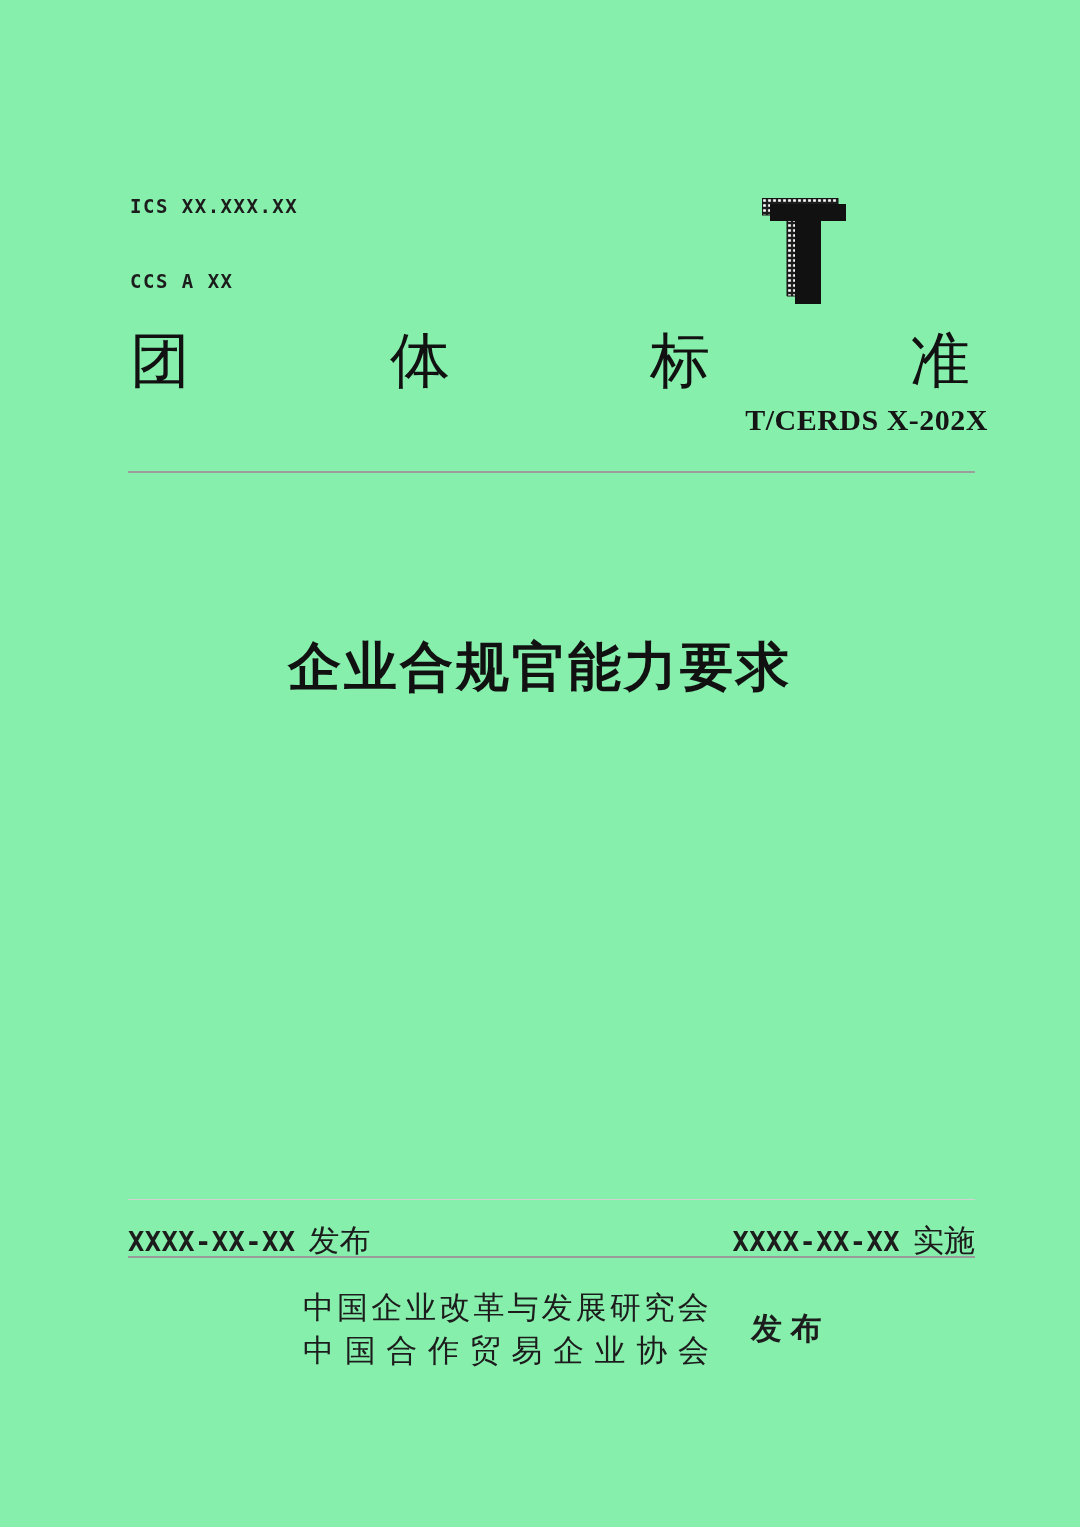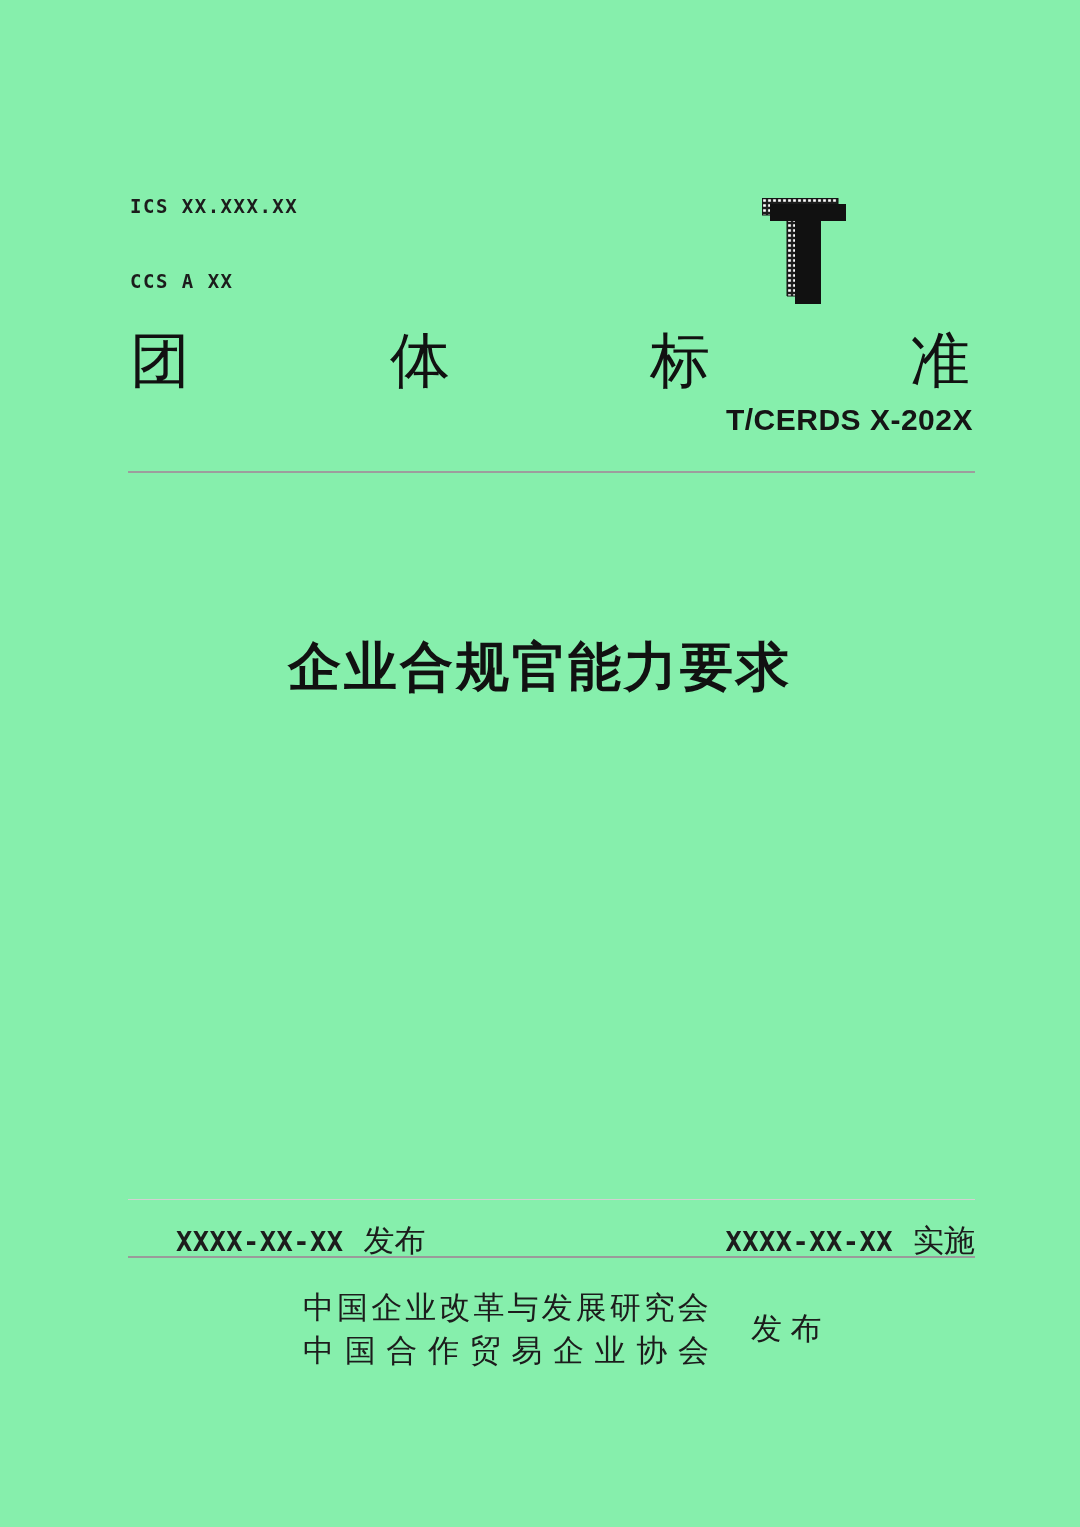--- a/index.html
+++ b/index.html
@@ -47,24 +47,24 @@
     font-family: "Liberation Serif", "DejaVu Serif", serif;
     font-size: 60px;
     font-weight: 500;
     line-height: 70px;
     color: #111;
   }
 
   
   .codes {
     position: absolute;
-    right: 107px;
+    right: 92px;
     top: 403px;
     text-align: right;
-    font-family: Liberation Sans, sans-serif;
+    font-family: Liberation Serif, serif;
     font-weight: 700;
     font-size: 30px;
     line-height: 33px;
     letter-spacing: 0.5px;
     color: #151515;
   }
 
   .rule { position: absolute; left: 128px; width: 847px; }
   .rule-top    { top: 471px; height: 2px; background: #9d9d9d; }
   .rule-faint  { top: 1199px; height: 1px; background: #d2d2d2; }
@@ -102,21 +102,21 @@
   
   .date-band {
     position: absolute;
     left: 128px;
     top: 1220px;
     width: 847px;
     display: flex;
     justify-content: space-between;
     align-items: baseline;
   }
-  .date-group { display: flex; align-items: baseline; gap: 20px; margin-left: 48px; }
+  .date-group { display: flex; align-items: baseline; gap: 13px; }
   .date-value {
     font-family: "DejaVu Sans Mono", "Liberation Mono", monospace;
     font-size: 27px;
     font-weight: 700;
     letter-spacing: 0.5px;
     color: #1c1c1c;
   }
   .date-label {
     font-family: Liberation Sans, sans-serif;
     font-size: 31px;
@@ -137,21 +137,21 @@
     display: flex;
     justify-content: space-between;
     font-size: 31px;
     font-weight: 500;
     line-height: 43px;
     color: #1c1c1c;
   }
   .publish-action {
     margin-left: 42px;
     font-size: 31px;
-    font-weight: 400;
+    font-weight: 700;
     color: #1c1c1c;
     white-space: pre;
   }
 </style>
 </head>
 <body>
 
 <div class="page">
 
   <div class="ics-block">

